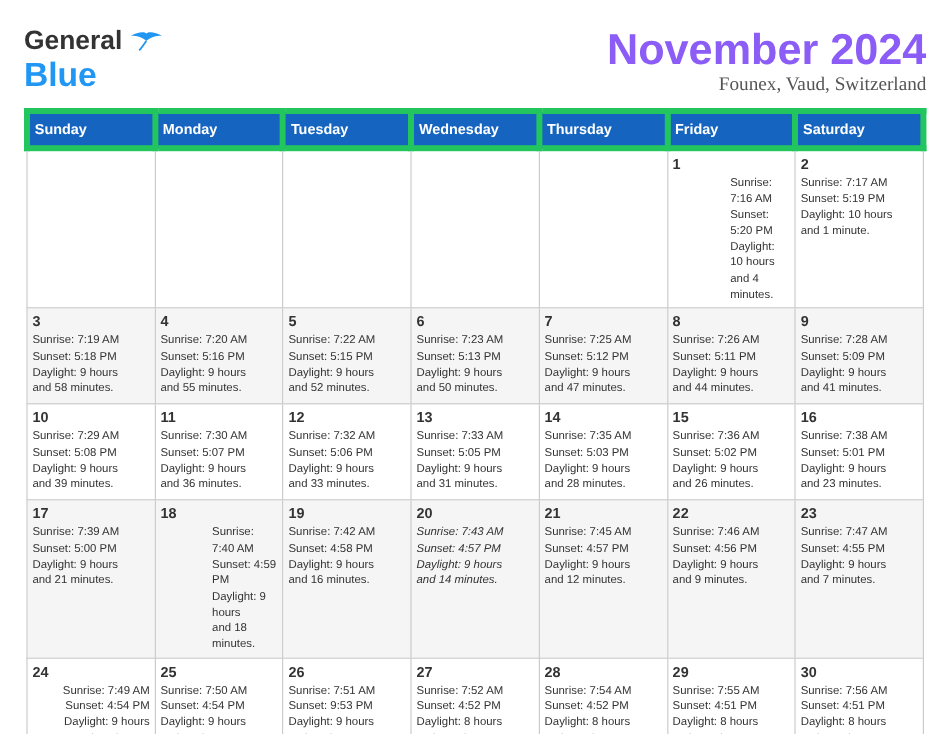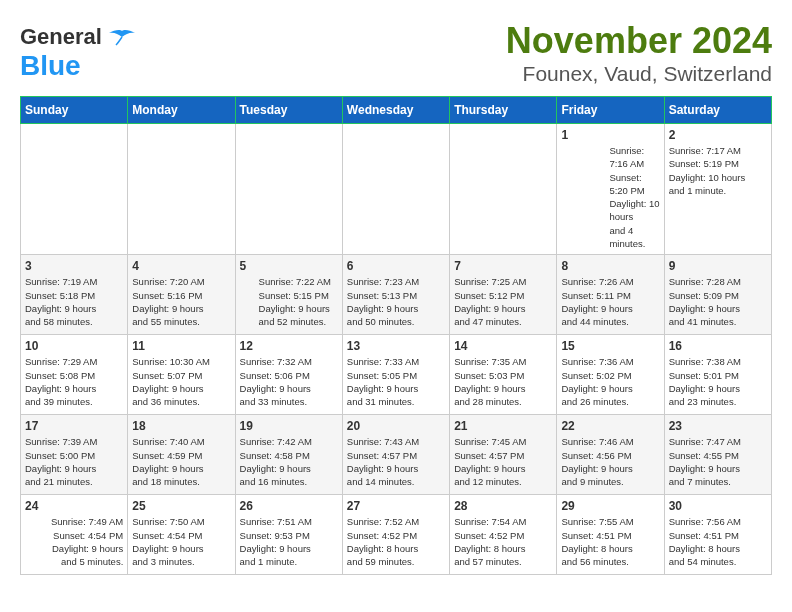--- a/index.html
+++ b/index.html
@@ -24,39 +24,40 @@
     .logo-line {
       display: flex;
       align-items: center;
     }
     .title-area {
       text-align: right;
     }
     .month-title {
       font-size: 36px;
       font-weight: bold;
-      color: #4d7c0f;
+      color: #8b5cf6;
     }
     .location-title {
-      font-size: 21px;
+      font-size: 16px;
       color: #555;
+      font-family: Liberation Serif, serif;
     }
     .calendar-table {
       width: 100%;
       border-collapse: collapse;
       table-layout: fixed;
     }
     .calendar-table th {
       background: #1565C0;
       color: white;
       font-size: 12px;
       font-weight: bold;
       padding: 6px 4px;
       text-align: left;
-      border: 1px solid #22c55e;
+      border: 5px solid #22c55e;
     }
     .calendar-table td {
       border: 1px solid #ccc;
       vertical-align: top;
       padding: 4px;
       font-size: 10px;
       color: #333;
       min-height: 80px;
       height: 80px;
       background: #fff;
@@ -149,21 +150,21 @@
         </td>
         <td>
           <span class="day-number">4</span>
           <div class="day-info" style="white-space: pre-line;">Sunrise: 7:20 AM
 Sunset: 5:16 PM
 Daylight: 9 hours
 and 55 minutes.</div>
         </td>
         <td>
           <span class="day-number">5</span>
-          <div class="day-info" style="white-space: pre-line; margin-left: 19px;">Sunrise: 7:22 AM
+          <div class="day-info" style="white-space: pre-line;">Sunrise: 7:22 AM
 Sunset: 5:15 PM
 Daylight: 9 hours
 and 52 minutes.</div>
         </td>
         <td>
           <span class="day-number">6</span>
           <div class="day-info" style="white-space: pre-line;">Sunrise: 7:23 AM
 Sunset: 5:13 PM
 Daylight: 9 hours
 and 50 minutes.</div>
@@ -193,21 +194,21 @@
       <tr class="row-odd">
         <td>
           <span class="day-number">10</span>
           <div class="day-info" style="white-space: pre-line;">Sunrise: 7:29 AM
 Sunset: 5:08 PM
 Daylight: 9 hours
 and 39 minutes.</div>
         </td>
         <td>
           <span class="day-number">11</span>
-          <div class="day-info" style="white-space: pre-line;">Sunrise: 10:30 AM
+          <div class="day-info" style="white-space: pre-line;">Sunrise: 7:30 AM
 Sunset: 5:07 PM
 Daylight: 9 hours
 and 36 minutes.</div>
         </td>
         <td>
           <span class="day-number">12</span>
           <div class="day-info" style="white-space: pre-line;">Sunrise: 7:32 AM
 Sunset: 5:06 PM
 Daylight: 9 hours
 and 33 minutes.</div>
@@ -244,35 +245,35 @@
       <tr class="row-even">
         <td>
           <span class="day-number">17</span>
           <div class="day-info" style="white-space: pre-line;">Sunrise: 7:39 AM
 Sunset: 5:00 PM
 Daylight: 9 hours
 and 21 minutes.</div>
         </td>
         <td>
           <span class="day-number">18</span>
-          <div class="day-info" style="white-space: pre-line;">Sunrise: 7:40 AM
+          <div class="day-info" style="white-space: pre-line; margin-left: 43px;">Sunrise: 7:40 AM
 Sunset: 4:59 PM
 Daylight: 9 hours
 and 18 minutes.</div>
         </td>
         <td>
           <span class="day-number">19</span>
           <div class="day-info" style="white-space: pre-line;">Sunrise: 7:42 AM
 Sunset: 4:58 PM
 Daylight: 9 hours
 and 16 minutes.</div>
         </td>
         <td>
           <span class="day-number">20</span>
-          <div class="day-info" style="white-space: pre-line;">Sunrise: 7:43 AM
+          <div class="day-info" style="white-space: pre-line; font-style: italic;">Sunrise: 7:43 AM
 Sunset: 4:57 PM
 Daylight: 9 hours
 and 14 minutes.</div>
         </td>
         <td>
           <span class="day-number">21</span>
           <div class="day-info" style="white-space: pre-line;">Sunrise: 7:45 AM
 Sunset: 4:57 PM
 Daylight: 9 hours
 and 12 minutes.</div>

